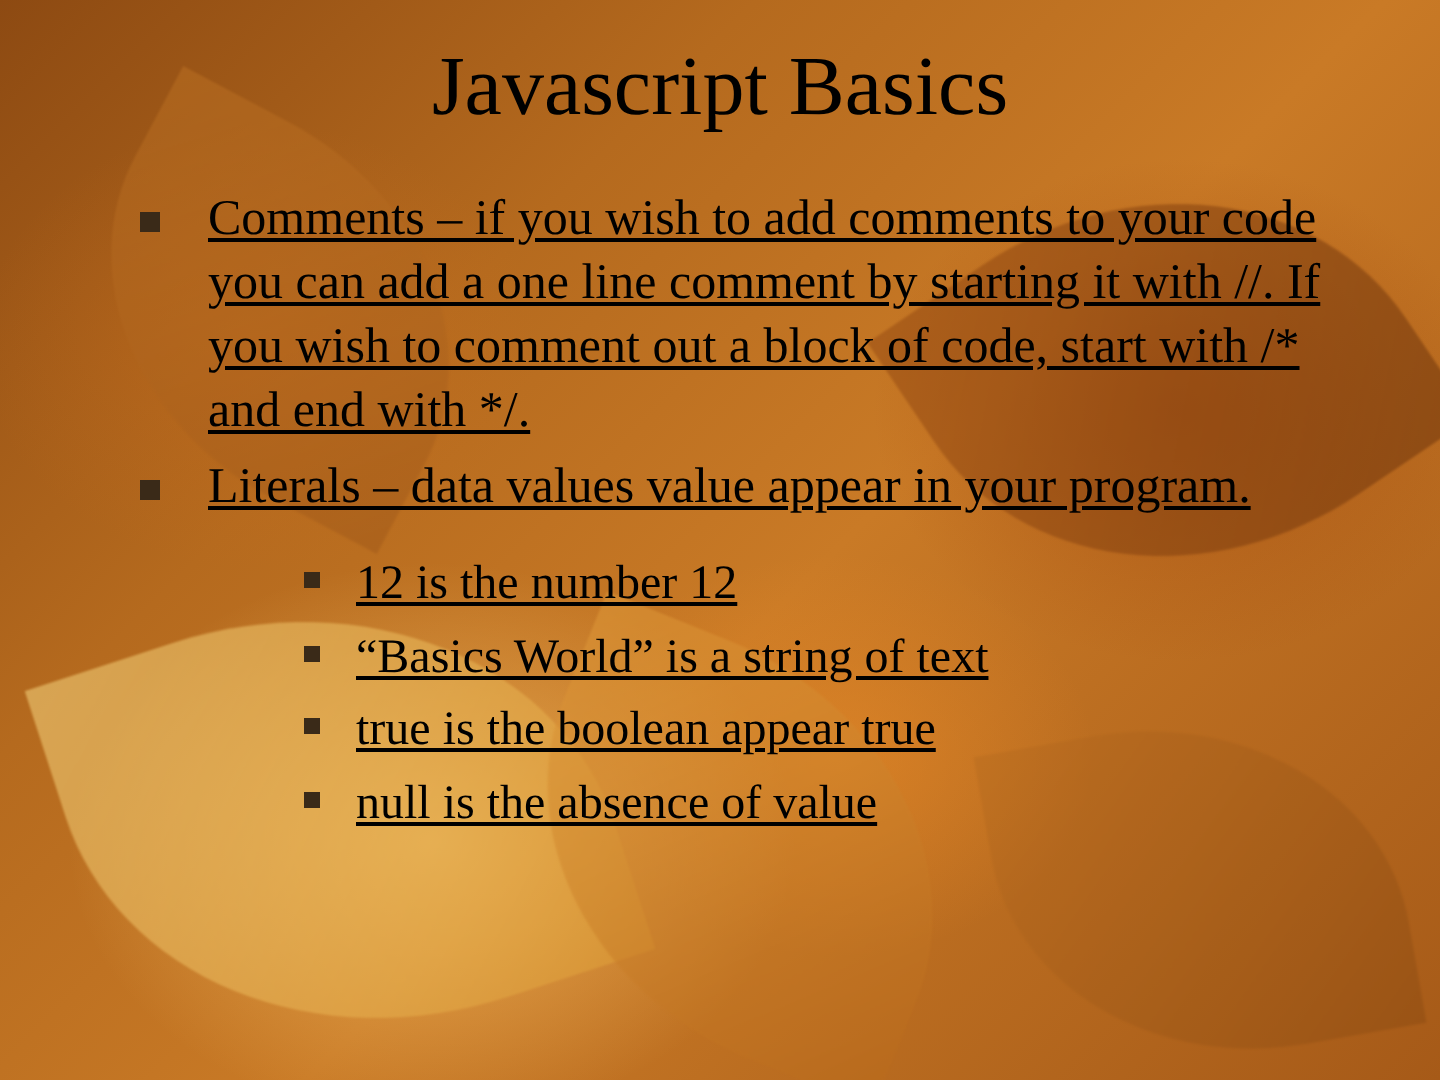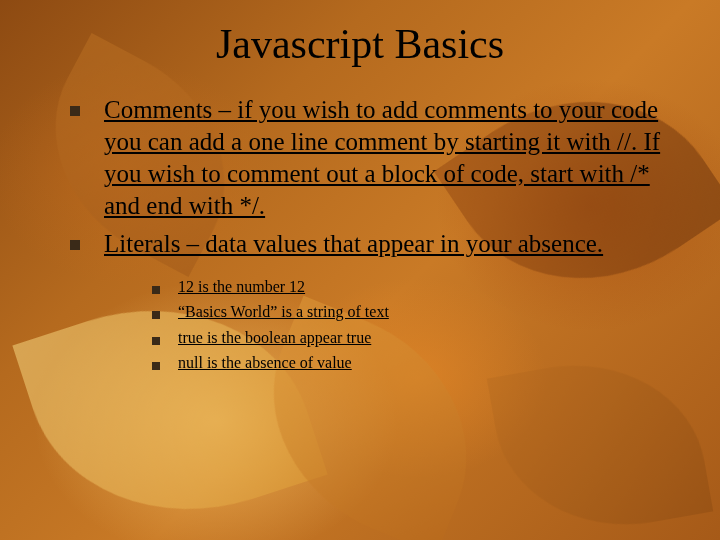--- a/index.html
+++ b/index.html
@@ -61,21 +61,21 @@
     height: 10px;
     background: #3a2a18;
   }
   ul.sub {
     list-style: none;
     padding-left: 48px;
     margin-top: 16px;
   }
   ul.sub > li {
     position: relative;
-    font-size: 16px;
+    font-size: 24px;
     line-height: 1.4;
     padding-left: 26px;
     margin-bottom: 3px;
   }
   ul.sub > li::before {
     content: "";
     position: absolute;
     left: 0;
     top: 10px;
     width: 8px;
@@ -95,21 +95,21 @@
 </div>
 
 <div class="slide">
   <h1 class="title">Javascript Basics</h1>
 
   <ul class="main">
     <li>
       <span>Comments – if you wish to add comments to your code you can add a one line comment by starting it with //. If you wish to comment out a block of code, start with /* and end with */.</span>
     </li>
     <li>
-      <span>Literals – data values that appear in your absence.</span>
+      <span>Literals – data values value appear in your program.</span>
       <ul class="sub">
         <li><span>12 is the number 12</span></li>
         <li><span>“Basics World” is a string of text</span></li>
         <li><span>true is the boolean appear true</span></li>
         <li><span>null is the absence of value</span></li>
       </ul>
     </li>
   </ul>
 </div>
 

